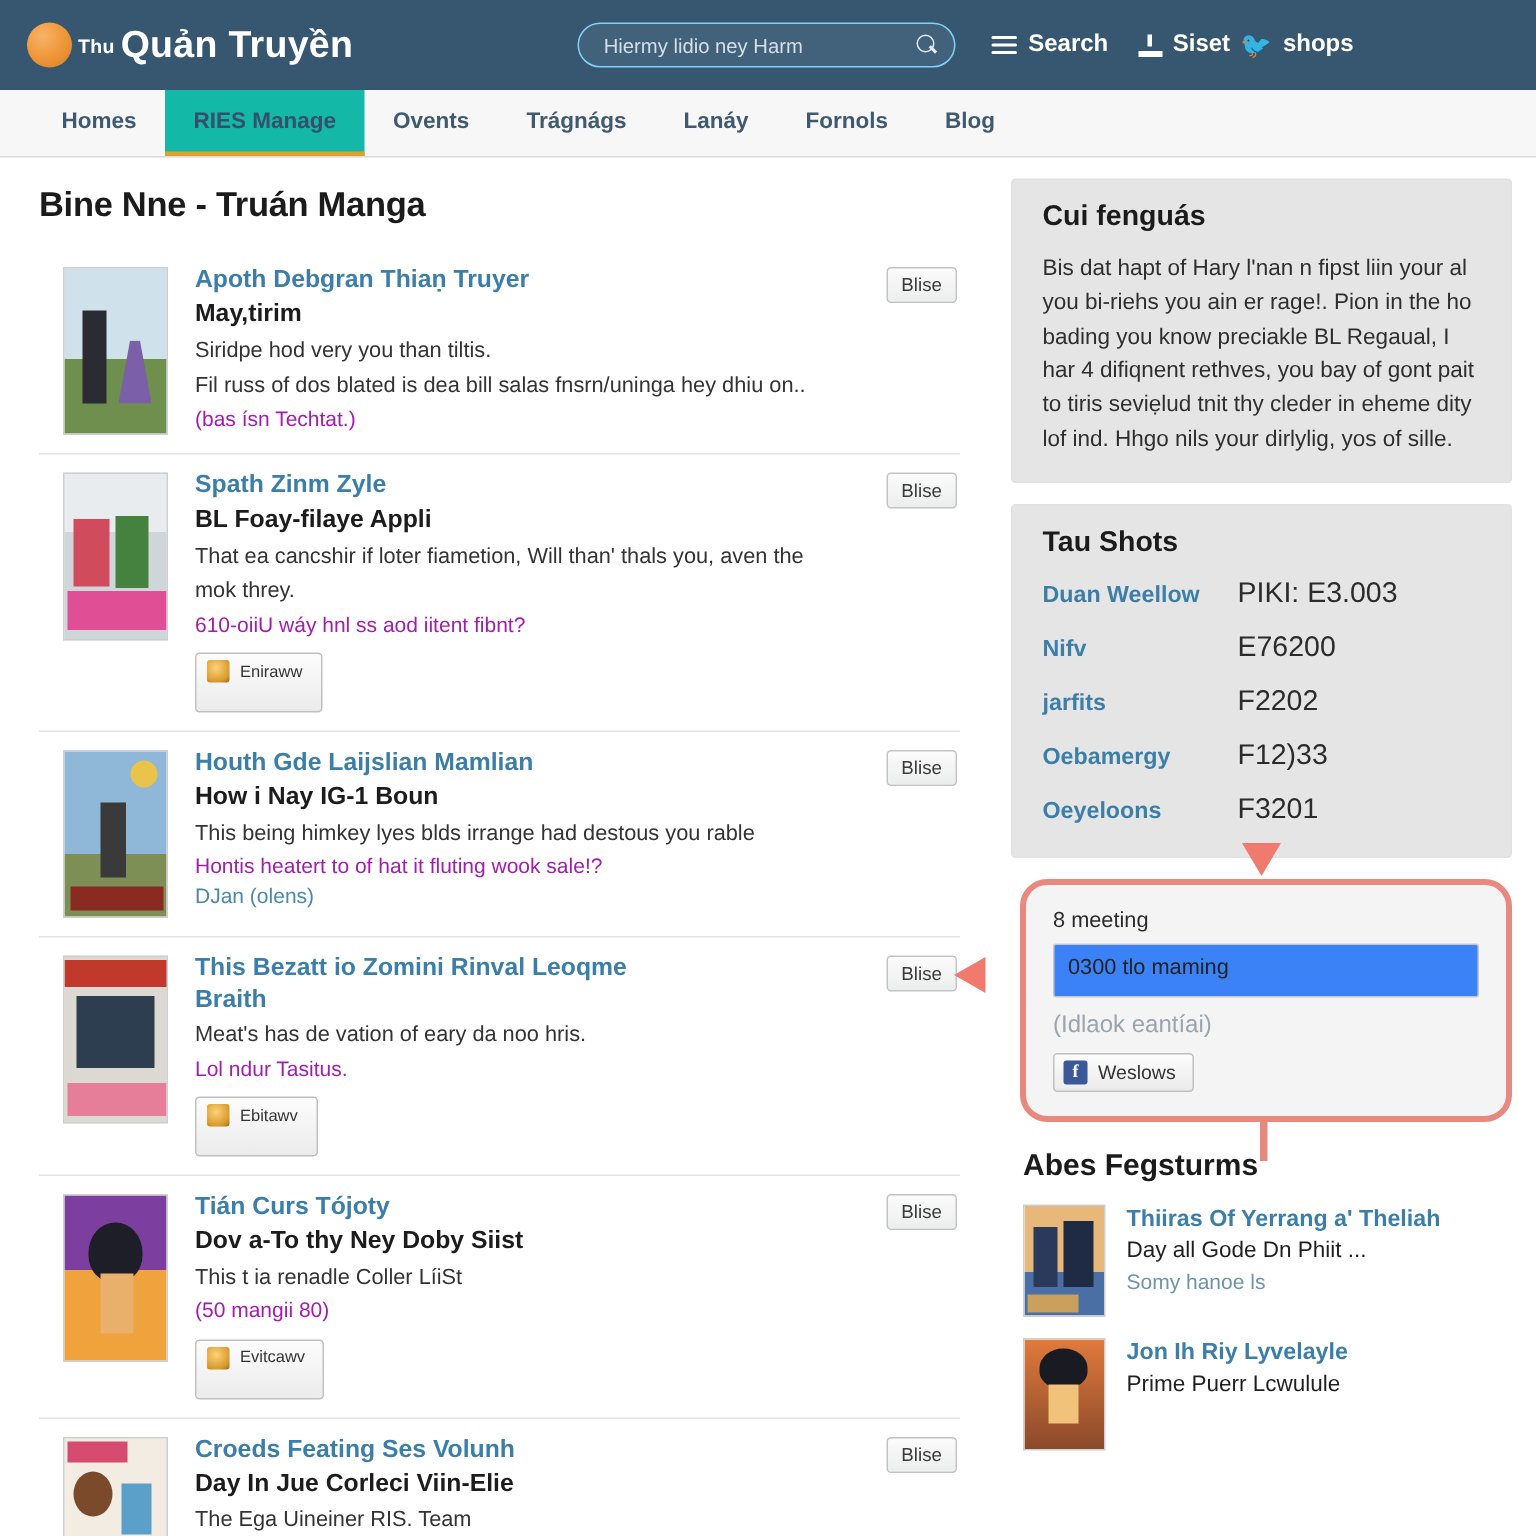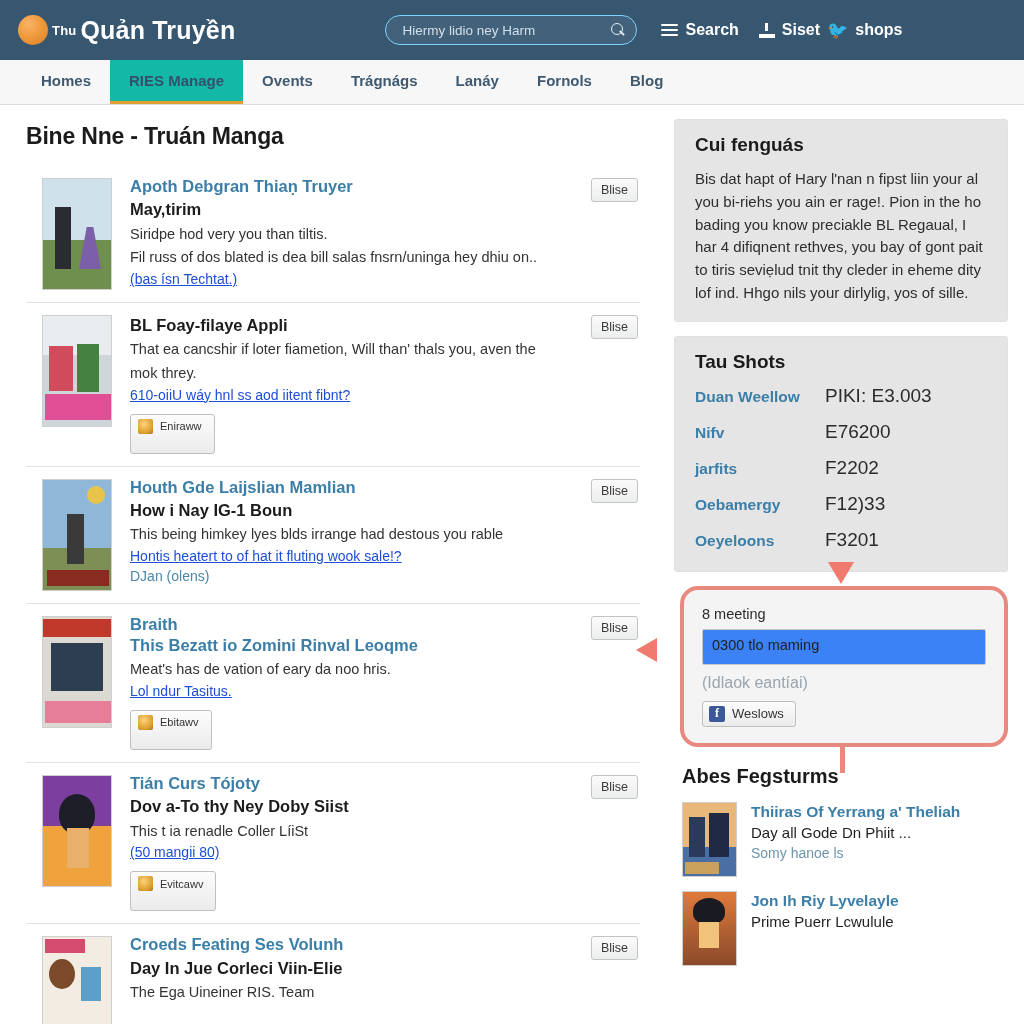--- a/index.html
+++ b/index.html
@@ -84,21 +84,21 @@
   .item:last-child{ border-bottom:0; }
   .thumb{
     width:70px; height:112px; flex:0 0 auto; margin:2px 18px 0 16px;
     border:1px solid #cfcfcf; overflow:hidden; position:relative; background:#dfe6ea;
   }
   .thumb .sky{ position:absolute; inset:0; }
   .body{ flex:1; min-width:0; padding-right:10px; }
   .t-link{ color:#3b7ea8; font-size:16.5px; font-weight:700; line-height:1.28; cursor:pointer; }
   .t-sub{ color:#1c1c1c; font-size:16.5px; font-weight:700; line-height:1.3; margin-top:2px; }
   .t-desc{ color:#333; font-size:14.5px; line-height:1.42; margin-top:3px; }
-  .t-small{ color:#1d4ed8; font-size:14px; line-height:1.45; margin-top:1px; cursor:pointer;text-decoration:underline; }
+  .t-small{ color:#a21caf; font-size:14px; line-height:1.45; margin-top:1px; cursor:pointer; }
   .t-small2{ color:#4a88ad; font-size:14px; line-height:1.45; cursor:pointer; }
   .btn-blise{
     position:absolute; right:2px; top:12px;
     background:linear-gradient(#fbfbfb,#eceded); border:1px solid #c3c3c3; border-radius:3px;
     font-size:12.5px; color:#3a3a3a; padding:4px 9px; cursor:pointer;
   }
   .btn-follow{
     display:inline-flex; align-items:center; gap:7px; margin-top:9px;
     background:linear-gradient(#fcfcfc,#ebebeb); border:1px solid #bfbfbf; border-radius:3px;
     padding:4px 12px 19px 7px; font-size:11px; color:#333; cursor:pointer;
@@ -220,20 +220,21 @@
     </div>
 
     <div class="item">
       <div class="thumb">
         <div class="sky" style="background:linear-gradient(#e8ecef 0 35%,#cfd6da 35% 100%)"></div>
         <div style="position:absolute;left:6px;top:30px;width:24px;height:45px;background:#d04b5c"></div>
         <div style="position:absolute;left:34px;top:28px;width:22px;height:48px;background:#46823f"></div>
         <div style="position:absolute;left:2px;bottom:6px;width:66px;height:26px;background:#e04f96"></div>
       </div>
       <div class="body">
+        <div class="t-link">Spath Zinm Zyle</div>
         <div class="t-sub">BL Foay-filaye Appli</div>
         <div class="t-desc">That ea cancshir if loter fiametion, Will than' thals you, aven the</div>
         <div class="t-desc">mok threy.</div>
         <div class="t-small">610-oiiU wáy hnl ss aod iitent fibnt?</div>
         <div class="btn-follow">
           <span class="fi"></span>
           <span>Eniraww</span>
         </div>
       </div>
       <button class="btn-blise">Blise</button>
@@ -257,22 +258,22 @@
     </div>
 
     <div class="item">
       <div class="thumb">
         <div class="sky" style="background:#dcd9d2"></div>
         <div style="position:absolute;left:0;top:2px;width:70px;height:18px;background:#c0392b"></div>
         <div style="position:absolute;left:8px;top:26px;width:52px;height:48px;background:#2c3e50"></div>
         <div style="position:absolute;left:2px;bottom:4px;width:66px;height:22px;background:#e67e9a"></div>
       </div>
       <div class="body">
+        <div class="t-link">This Bezatt io Zomini Rinval Leoqme</div>
         <div class="t-link">Braith</div>
-        <div class="t-link">This Bezatt io Zomini Rinval Leoqme</div>
         <div class="t-desc">Meat's has de vation of eary da noo hris.</div>
         <div class="t-small">Lol ndur Tasitus.</div>
         <div class="btn-follow">
           <span class="fi"></span>
           <span>Ebitawv</span>
         </div>
       </div>
       <button class="btn-blise">Blise</button>
     </div>
 

